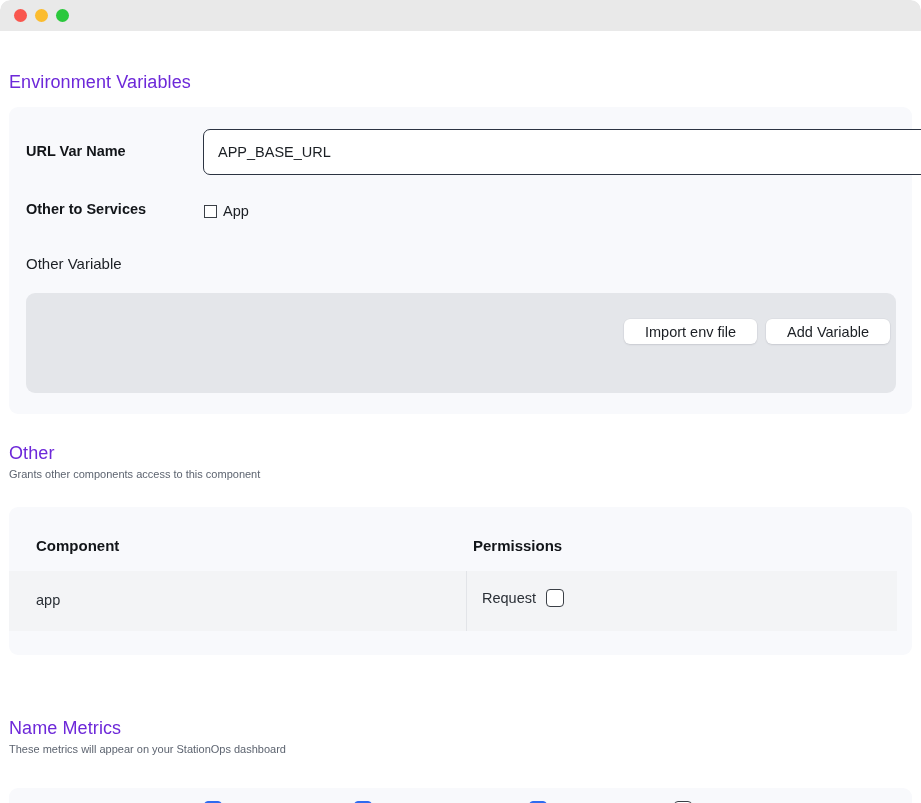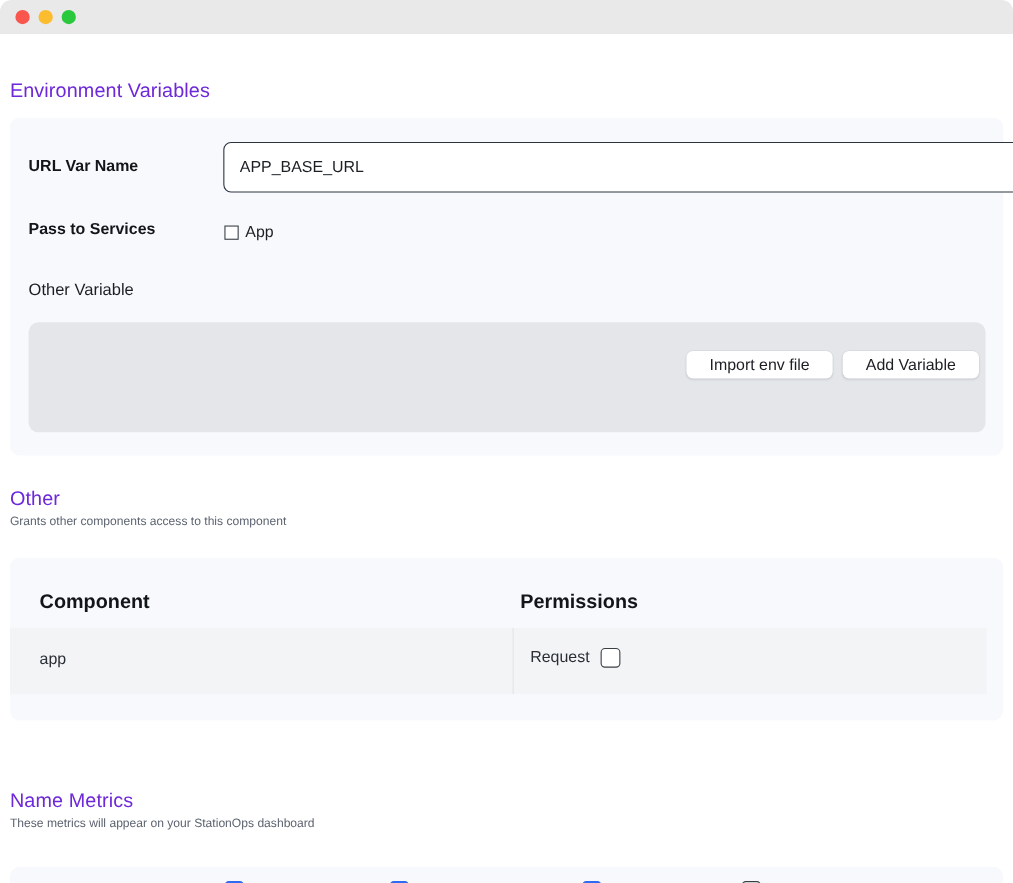--- a/index.html
+++ b/index.html
@@ -198,21 +198,21 @@
   }
   .tbl-head {
     position: absolute;
     top: 30px;
     left: 0;
     width: 100%;
     height: 22px;
   }
   .th {
     position: absolute;
-    font-size: 18px;
+    font-size: 15px;
     font-weight: bold;
     color: #121519;
   }
   .th-component { left: 27px; }
   .th-permissions { left: 464px; }
 
   .tbl-row {
     position: absolute;
     left: 0px;
     top: 64px;
@@ -336,21 +336,21 @@
     </div>
 
     <div class="env-card">
 
       <div class="field-row row-url">
         <span class="field-label">URL Var Name</span>
       </div>
       <input class="url-input" type="text" value="APP_BASE_URL" style="">
 
       <div class="field-row row-pass">
-        <span class="field-label">Pass to Services</span>
+        <span class="field-label">Other to Services</span>
       </div>
       <div class="pass-check-wrap">
         <span class="native-box"></span>
         <span class="pass-label">App</span>
       </div>
 
       <div class="other-vars-label">Other Variable</div>
 
       <div class="grey-panel">
         <div class="panel-buttons">

